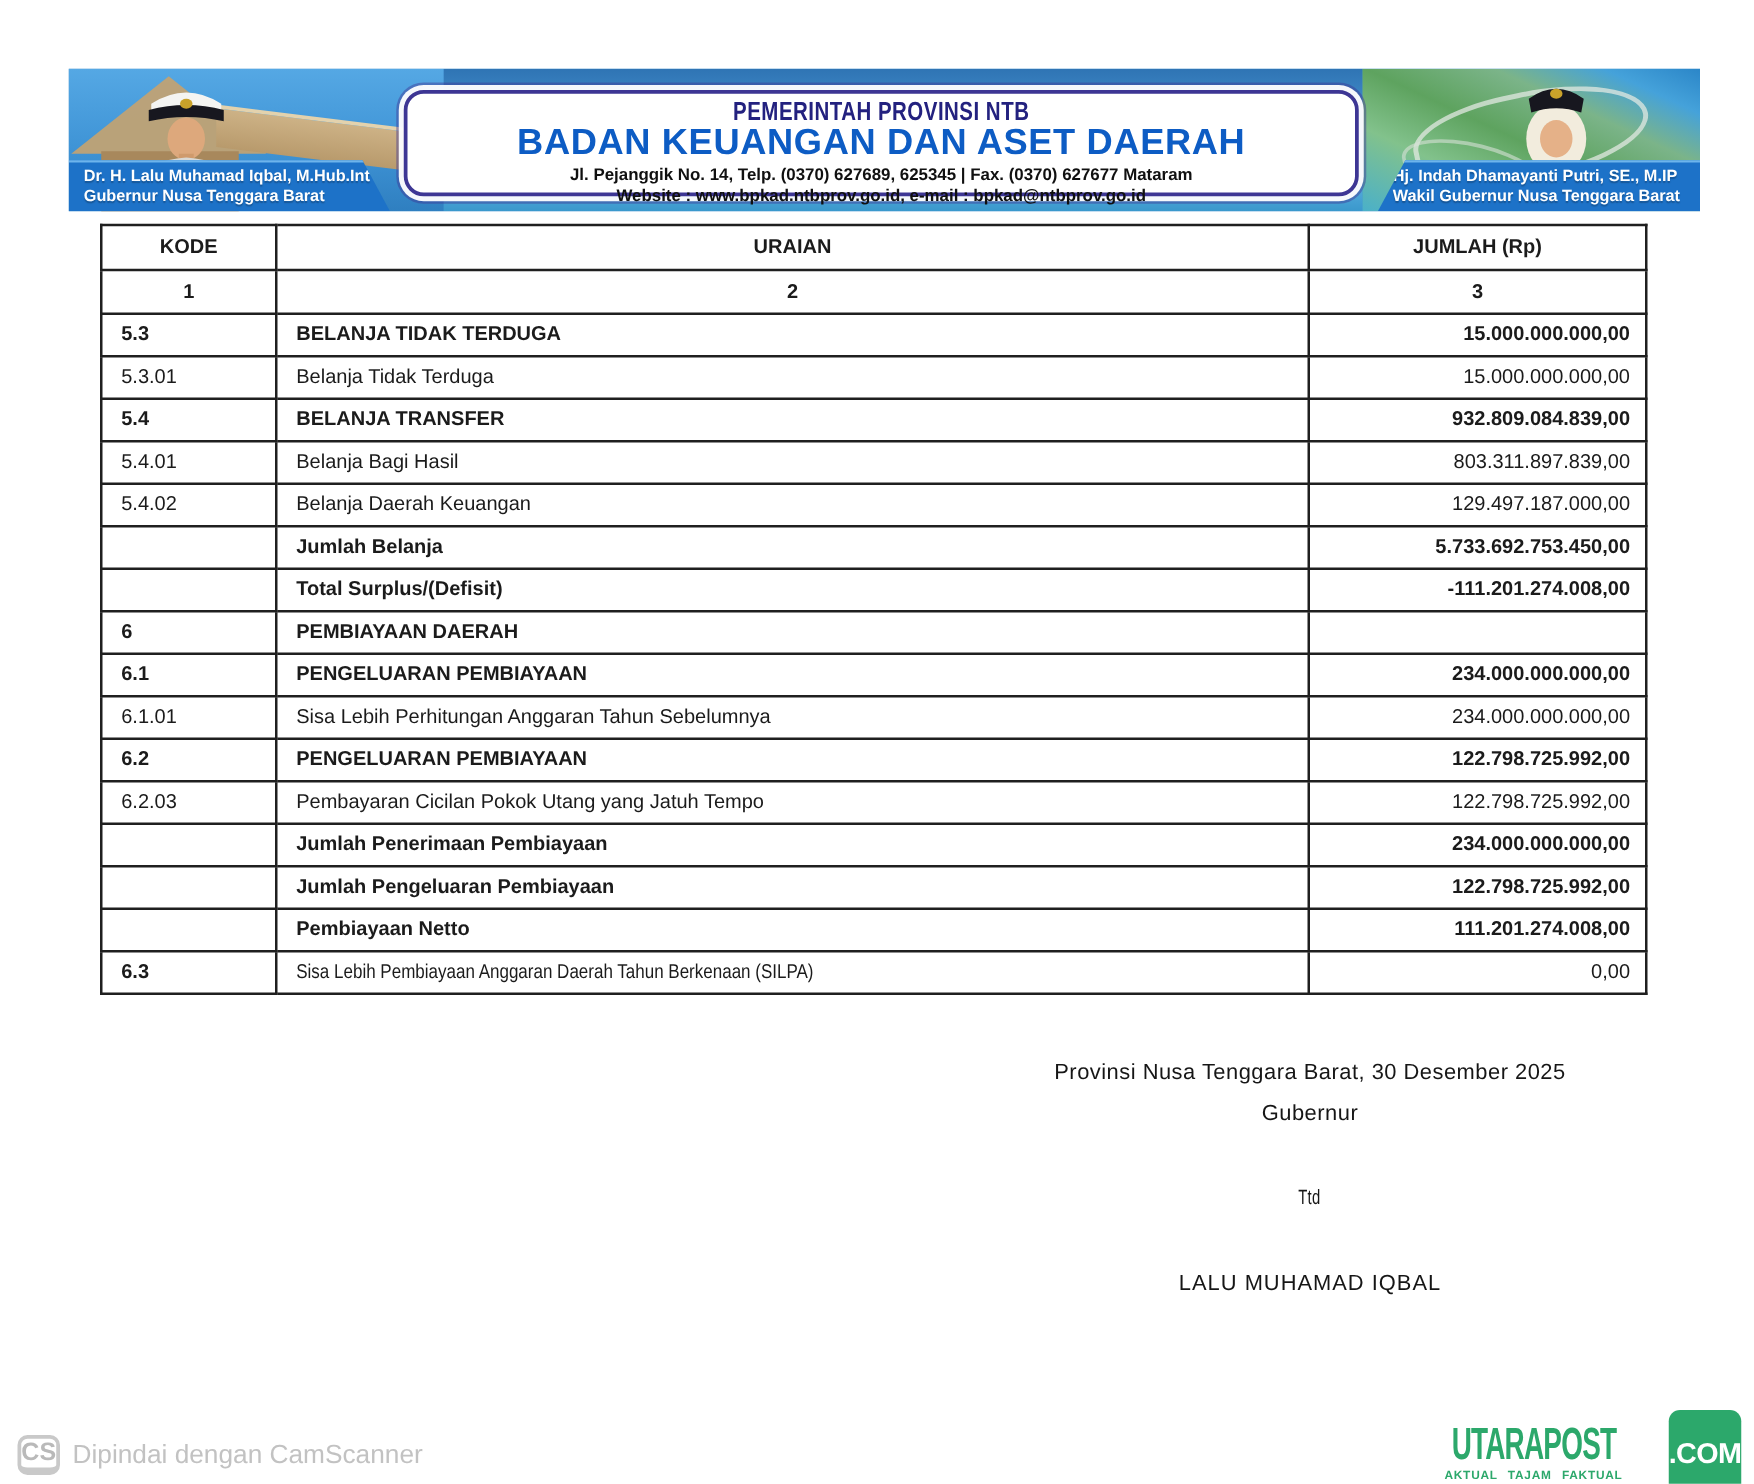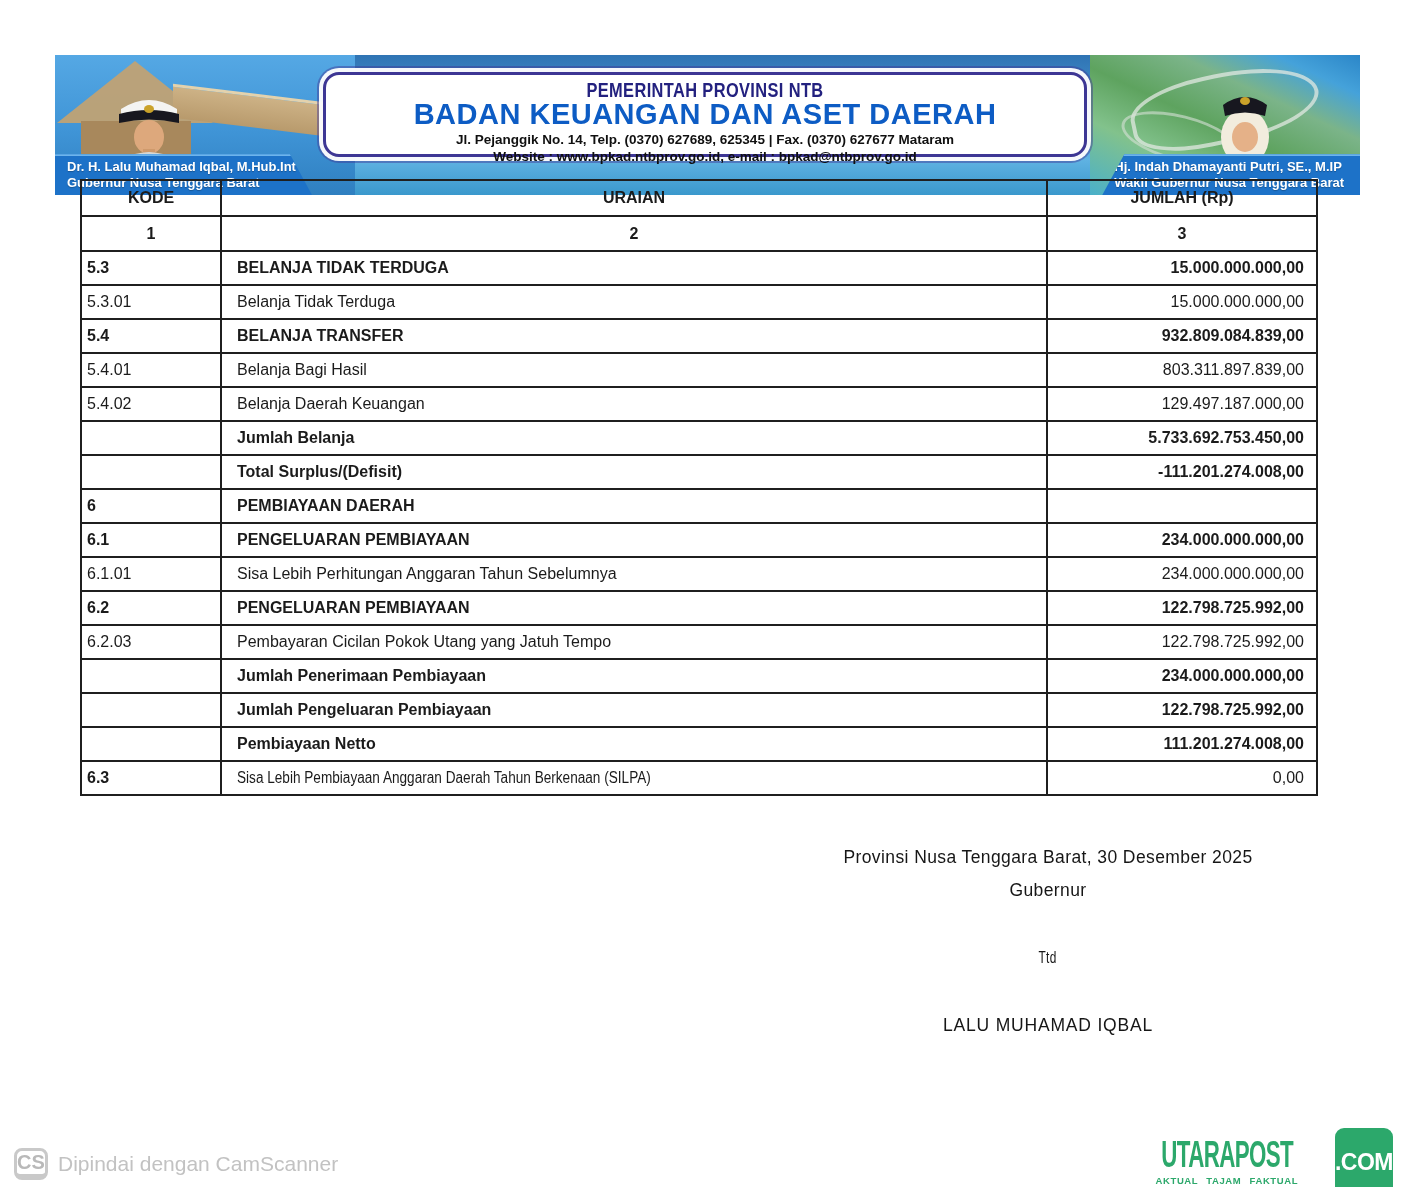--- a/index.html
+++ b/index.html
@@ -5,21 +5,21 @@
   * { margin:0; padding:0; box-sizing:border-box; }
   html,body { background:#ffffff; }
   body {
     width:1403px; height:1187px; position:relative;
     font-family:"Liberation Sans", sans-serif; color:#1b1b1b;
     overflow:hidden;
   }
 
   
   .banner {
-    position:absolute; left:55px; top:55px; width:1305px; height:140px;
+    position:absolute; left:55px; top:55px; width:1305px; height:114px;
     overflow:hidden; background:#3f8fd0;
   }
   .scene { position:absolute; top:0; height:100%; }
   .scene.left {
     left:0; width:300px;
     background:linear-gradient(180deg,#55a8e4 0%,#3f94d6 55%,#2f7fc0 100%);
   }
   .scene.mid {
     left:300px; width:735px;
     background:linear-gradient(180deg,#2f74b4 0%,#4e9cd6 45%,#5fb2e2 75%,#3a98cc 100%);
@@ -82,21 +82,21 @@
   }
   table.budget col.c-kode { width:140px; }
   table.budget col.c-uraian { width:826px; }
   table.budget col.c-jumlah { width:270px; }
   table.budget th, table.budget td {
     border:2px solid #1f1f1f; font-size:16px; color:#1b1b1b;
     height:34px; vertical-align:middle; overflow:hidden; white-space:nowrap;
   }
   table.budget thead th { height:36px; font-weight:bold; text-align:center; }
   tr.numrow td { text-align:center; font-weight:bold; height:35px; }
-  td.kode   { text-align:left; padding-left:5px;margin-left:22px; }
+  td.kode   { text-align:left; padding-left:15px;margin-left:22px; }
   td.uraian { text-align:left; padding-left:15px; }
   td.jumlah { text-align:right; padding-right:12px; }
   tr.b td { font-weight:bold; }
   td.kode-b { font-weight:bold; }
   .cond { display:inline-block; transform:scaleX(.85); transform-origin:left center; }
 
   
   .signature { position:absolute; left:748px; top:846px; width:600px; text-align:center;
                font-size:17.5px; color:#161616; letter-spacing:.4px; }
   .sig-date  { line-height:22px; }

